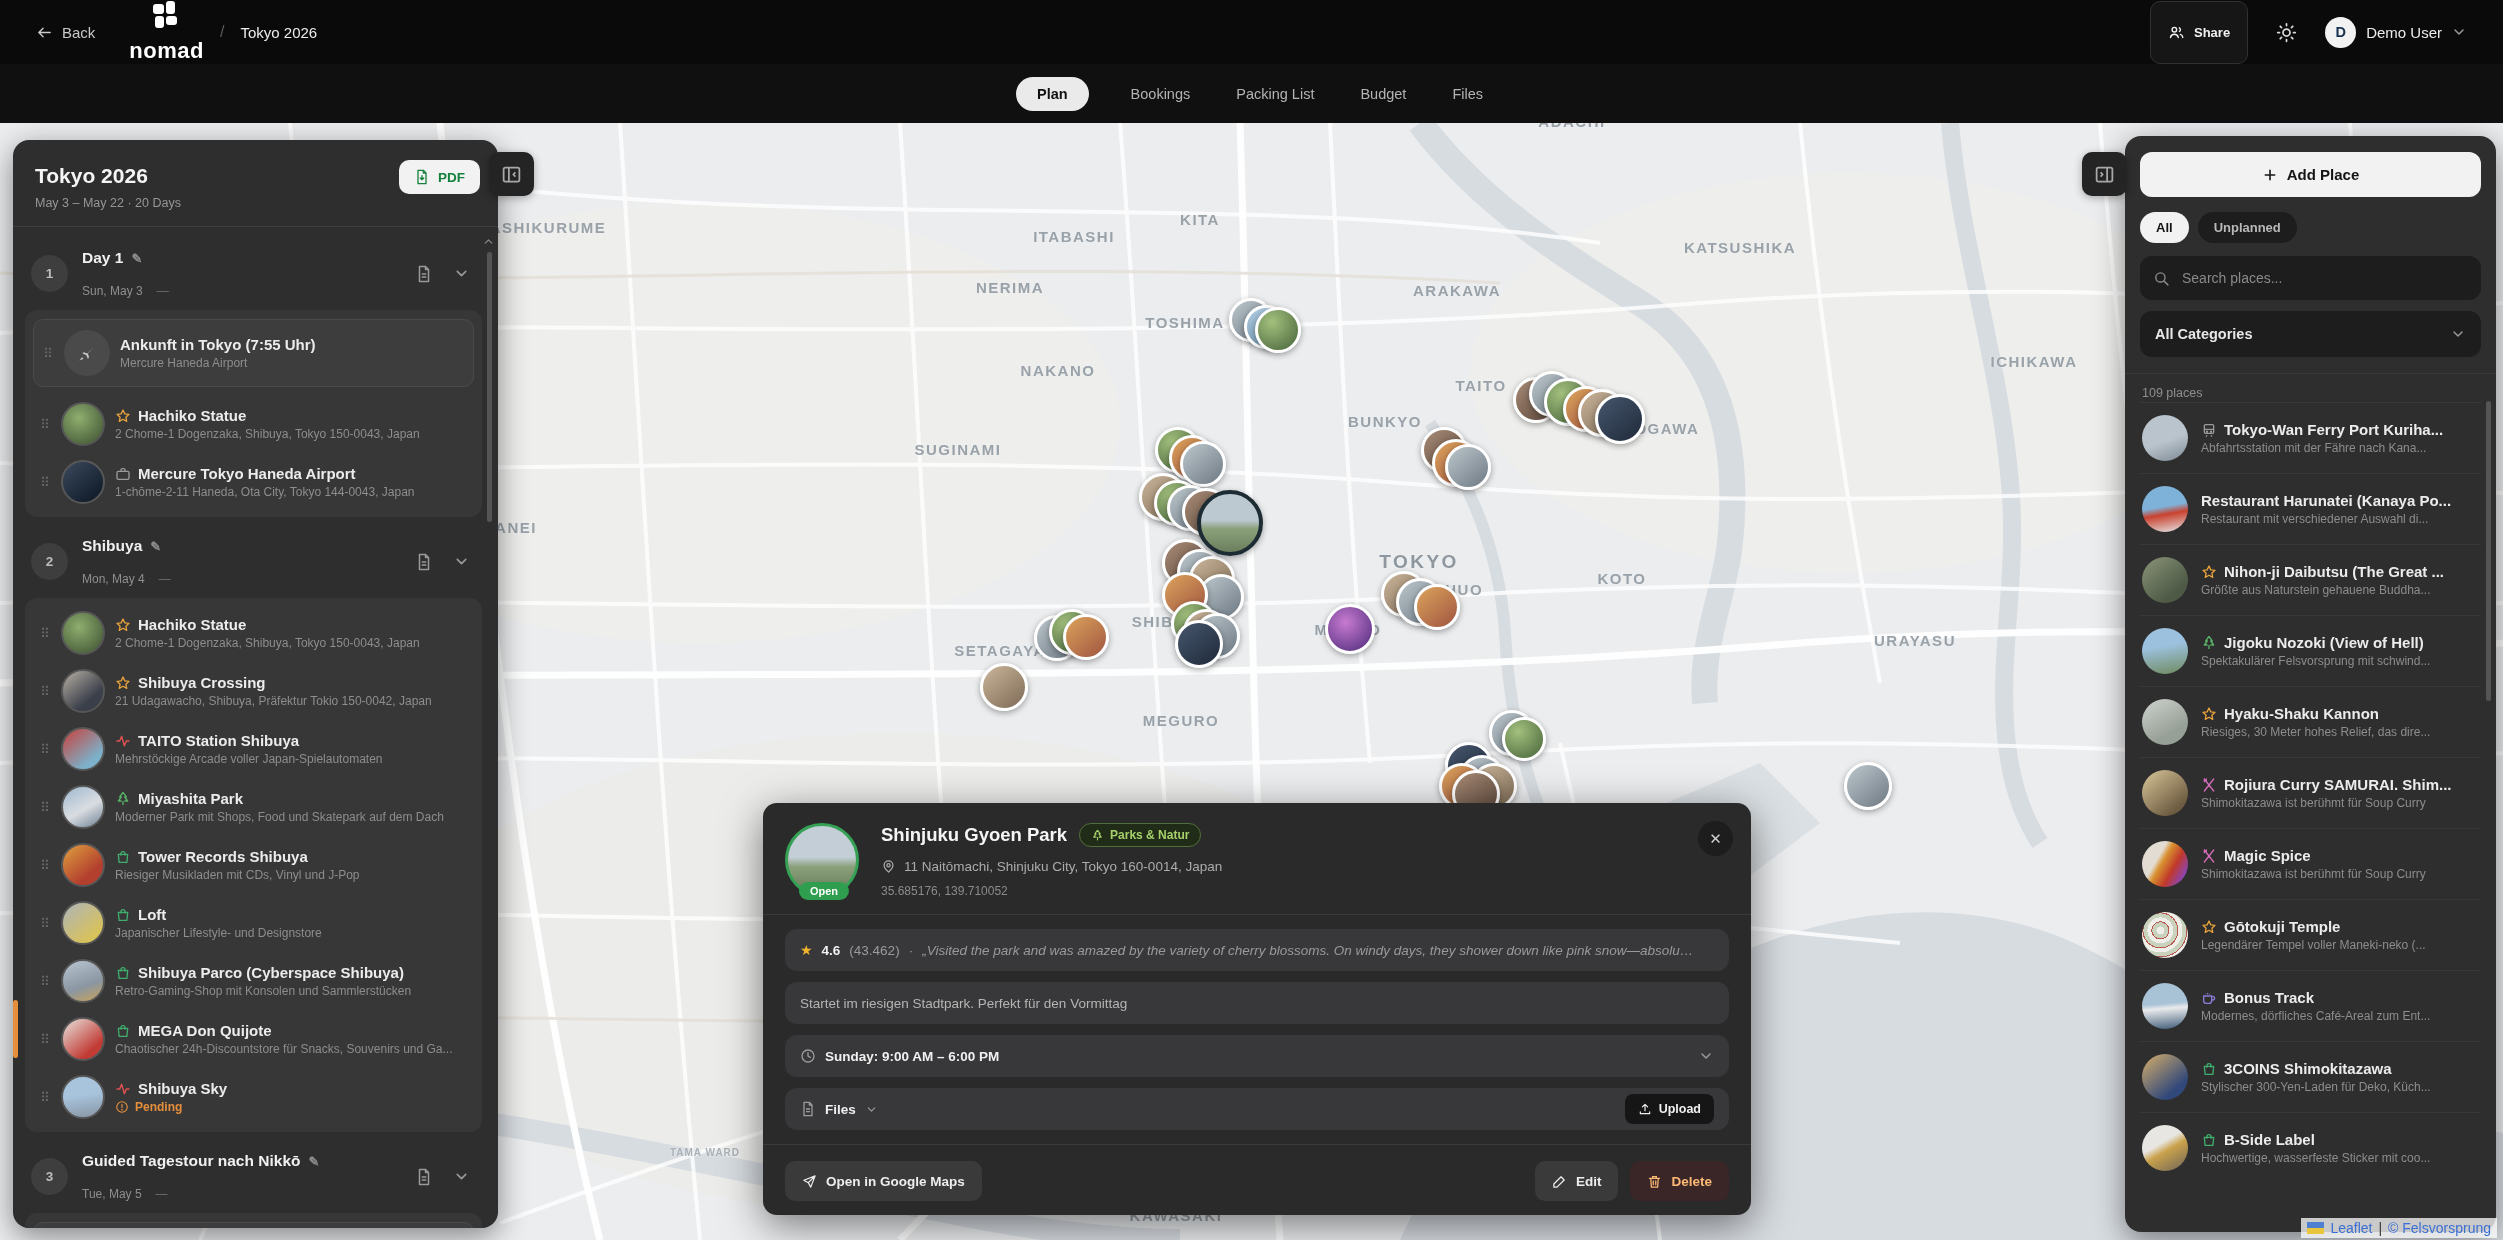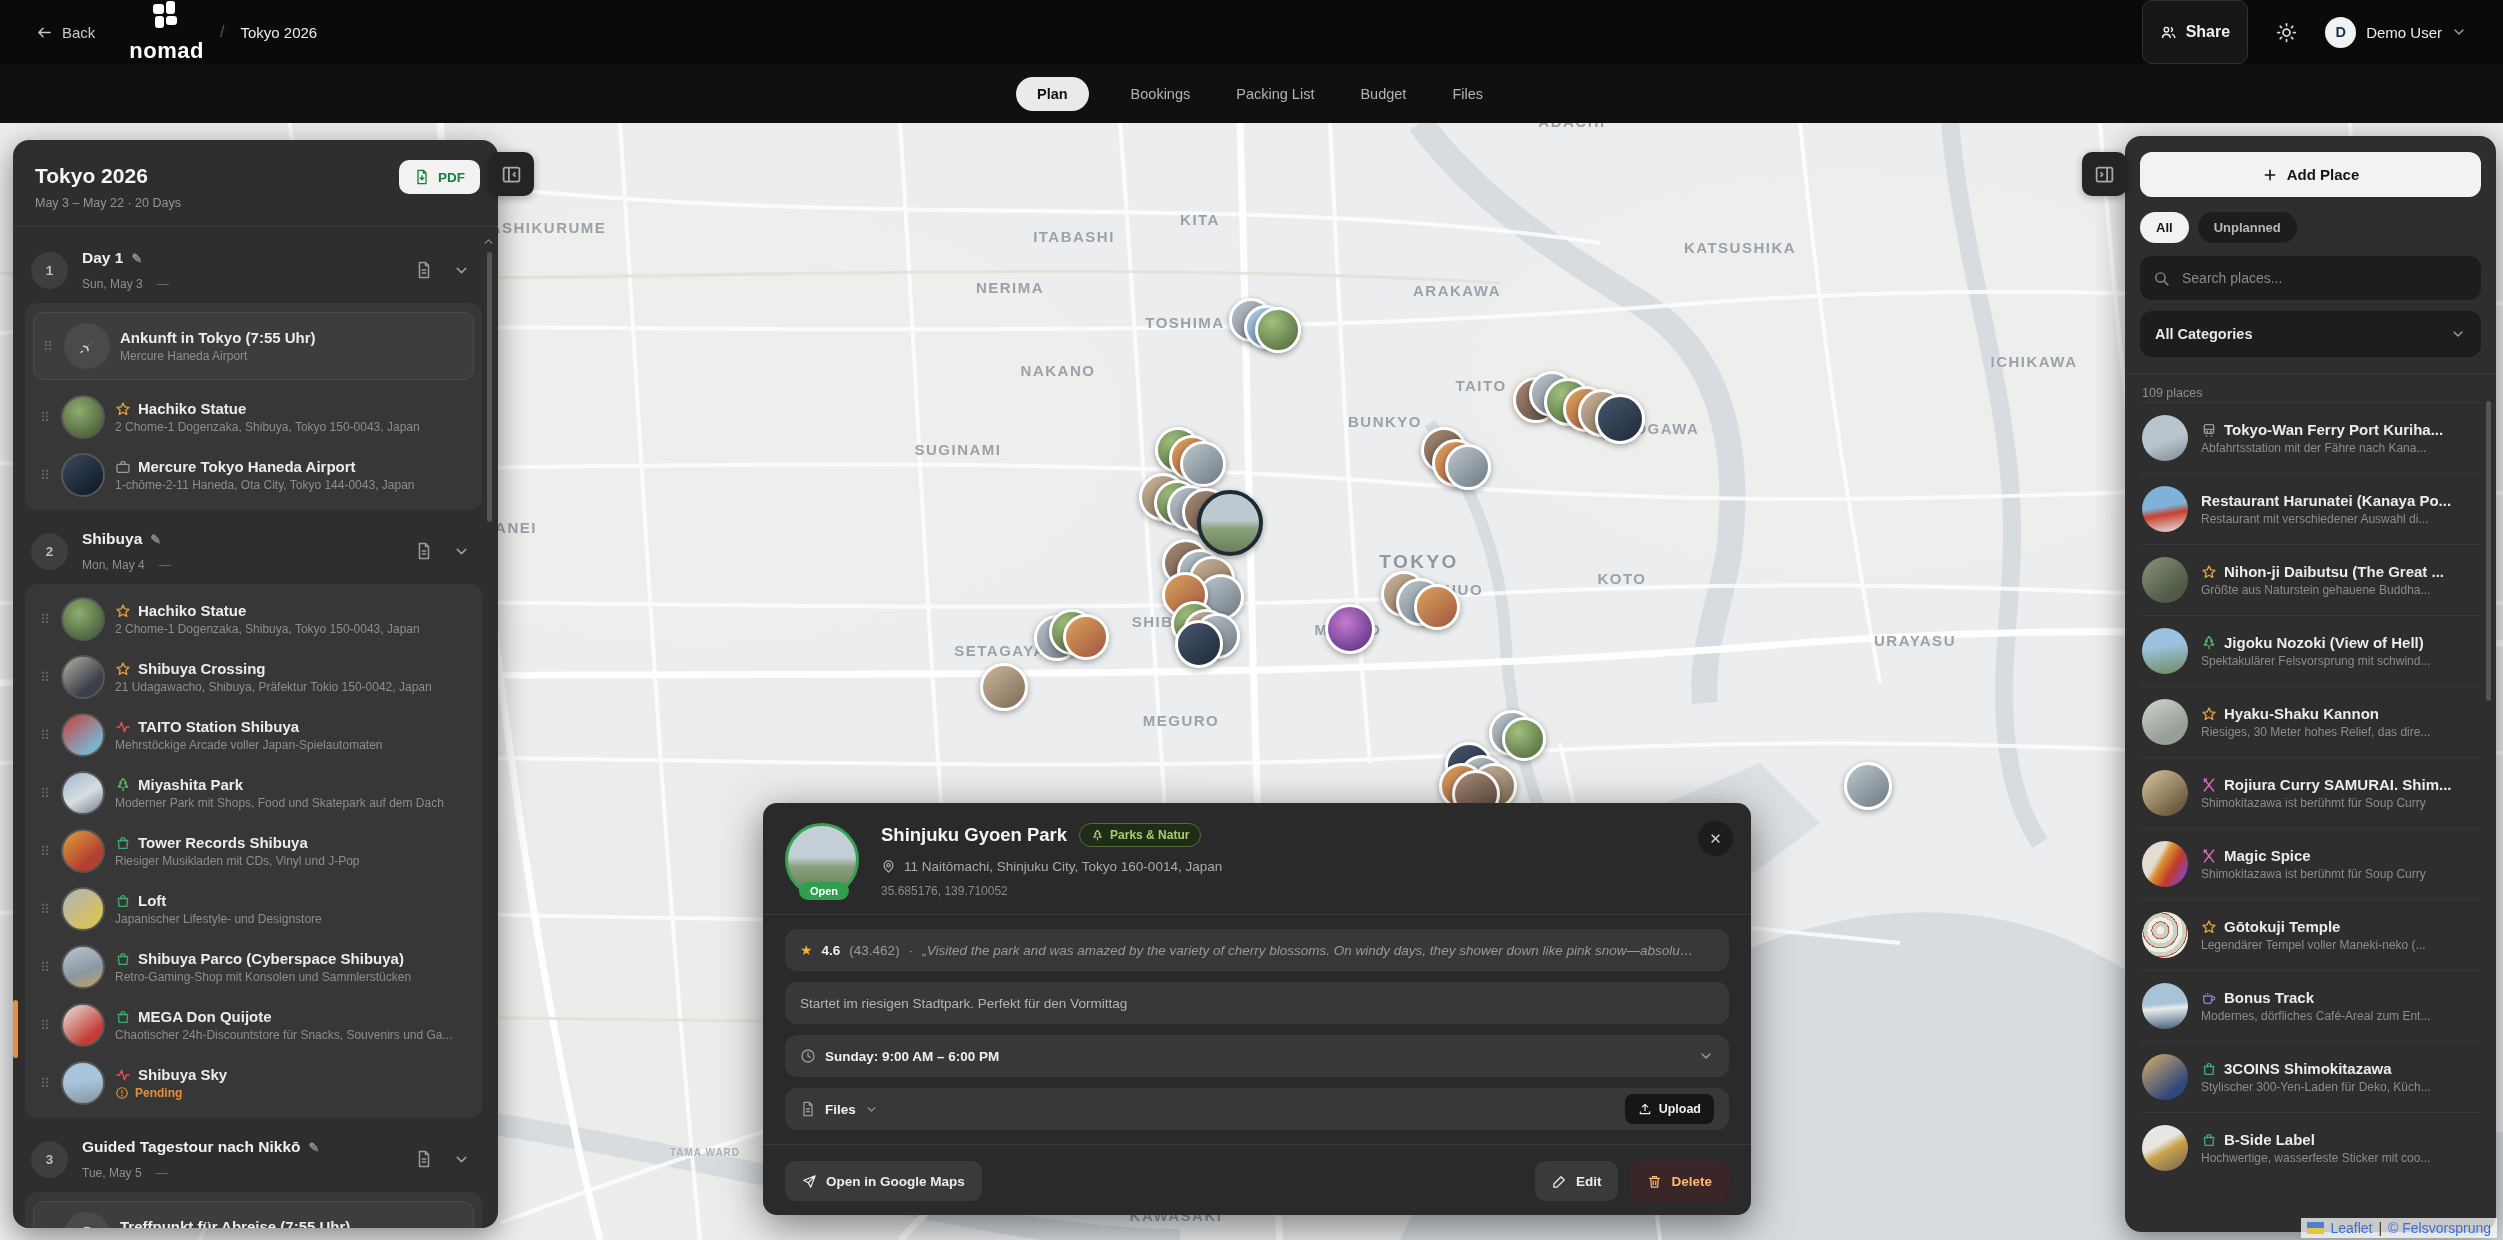--- a/index.html
+++ b/index.html
@@ -12,21 +12,21 @@
           display:flex;align-items:center;padding:0 36px;box-sizing:border-box;z-index:60;}
   .back{display:flex;align-items:center;gap:9px;color:#c9c9c9;font-size:15px;cursor:pointer;}
   .brand{display:flex;align-items:center;gap:10px;margin-left:34px;flex-direction:column;}
   .brand-mark{width:27px;height:27px;position:relative;}
   .brand-mark i{position:absolute;background:#fff;border-radius:3px;}
   .brand-name{font-size:22px;font-weight:bold;color:#fff;letter-spacing:.5px;}
   .crumb-sep{color:#5a5a5a;font-size:16px;margin:0 16px;}
   .crumb-title{font-size:15px;color:#ececec;}
   .top-right{margin-left:auto;display:flex;align-items:center;}
   .share-btn{display:flex;align-items:center;gap:9px;background:#161616;border:1px solid #313131;
-             border-radius:10px;padding:22px 17px;font-size:16px;font-weight:bold;color:#f0f0f0;cursor:pointer;justify-content:flex-end;}
+             border-radius:10px;padding:22px 17px;font-size:13px;font-weight:bold;color:#f0f0f0;cursor:pointer;justify-content:flex-end;}
   .sun-btn{margin:0 28px;color:#d9d9d9;cursor:pointer;display:flex;}
   .avatar{width:31px;height:31px;border-radius:50%;background:#f2f2f2;color:#16324f;
           font-size:14.5px;font-weight:bold;display:flex;align-items:center;justify-content:center;}
   .user-name{font-size:15px;color:#ececec;margin:0 9px 0 10px;}
 
   
   .tabsbar{position:absolute;left:0;top:64px;width:2503px;height:59px;background:#101010;
            display:flex;align-items:center;justify-content:center;gap:38px;z-index:59;}
   .tab{font-size:14.5px;color:#b3b3b3;cursor:pointer;padding:9px 4px;}
   .tab.active{background:#eaeaea;color:#111;font-weight:bold;border-radius:999px;padding:9px 21px;}
@@ -68,21 +68,21 @@
   .lp-dates{font-size:12.5px;color:#969696;margin-top:8px;}
   .pdf-btn{position:absolute;right:18px;top:20px;background:#f2f2f2;color:#15803d;border-radius:10px;
            padding:9px 15px;font-size:13.5px;font-weight:bold;display:flex;align-items:center;gap:8px;cursor:pointer;}
   .lp-body{padding:8px 16px 10px 12px;}
   .day-head{display:flex;align-items:center;padding:14px 6px 12px;}
   .day-num{width:37px;height:37px;border-radius:50%;background:#3e3e3e;color:#bdbdbd;font-size:13.5px;
            font-weight:bold;display:flex;align-items:center;justify-content:center;flex:none;}
   .day-tt{margin-left:14px;min-width:0;}
   .day-title{font-size:15.5px;font-weight:bold;color:#f0f0f0;display:flex;align-items:center;gap:8px;white-space:nowrap;}
   .pencil{color:#8a8a8a;font-size:13px;}
-  .day-date{font-size:12px;color:#8f8f8f;margin-top:10px;}
+  .day-date{font-size:12px;color:#8f8f8f;margin-top:17px;}
   .day-date .dash{color:#6f6f6f;margin-left:14px;}
   .day-icons{margin-left:auto;display:flex;align-items:center;gap:20px;color:#9a9a9a;padding-right:6px;}
   .items{background:#373737;border-radius:12px;padding:6px 8px;margin-bottom:6px;}
   .it{display:flex;align-items:center;gap:10px;padding:7px 6px;}
   .grip{color:#686868;font-size:13px;width:12px;flex:none;text-align:center;}
   .thumb{width:44px;height:44px;border-radius:50%;flex:none;border:2px solid #575757;box-sizing:border-box;}
   .icircle{width:46px;height:46px;border-radius:50%;flex:none;background:#4a4a4a;display:flex;
            align-items:center;justify-content:center;color:#c9c9c9;}
   .it-main{min-width:0;flex:1;}
   .it-name{display:flex;align-items:center;gap:7px;font-size:15px;font-weight:bold;color:#ececec;white-space:nowrap;overflow:hidden;}

